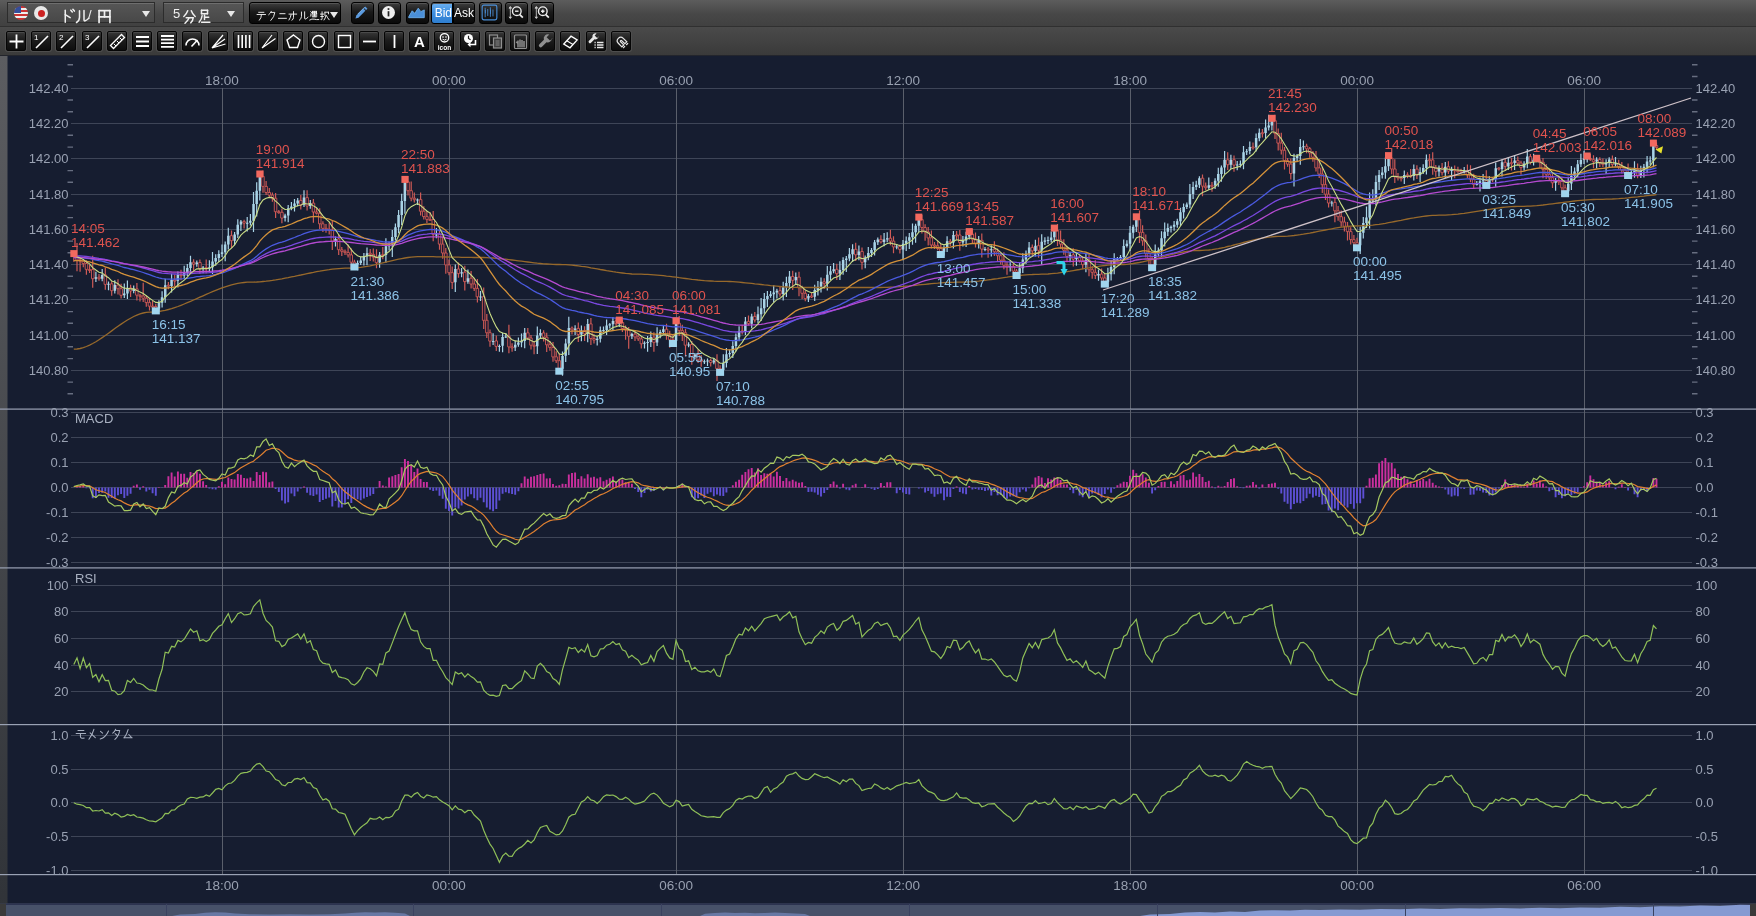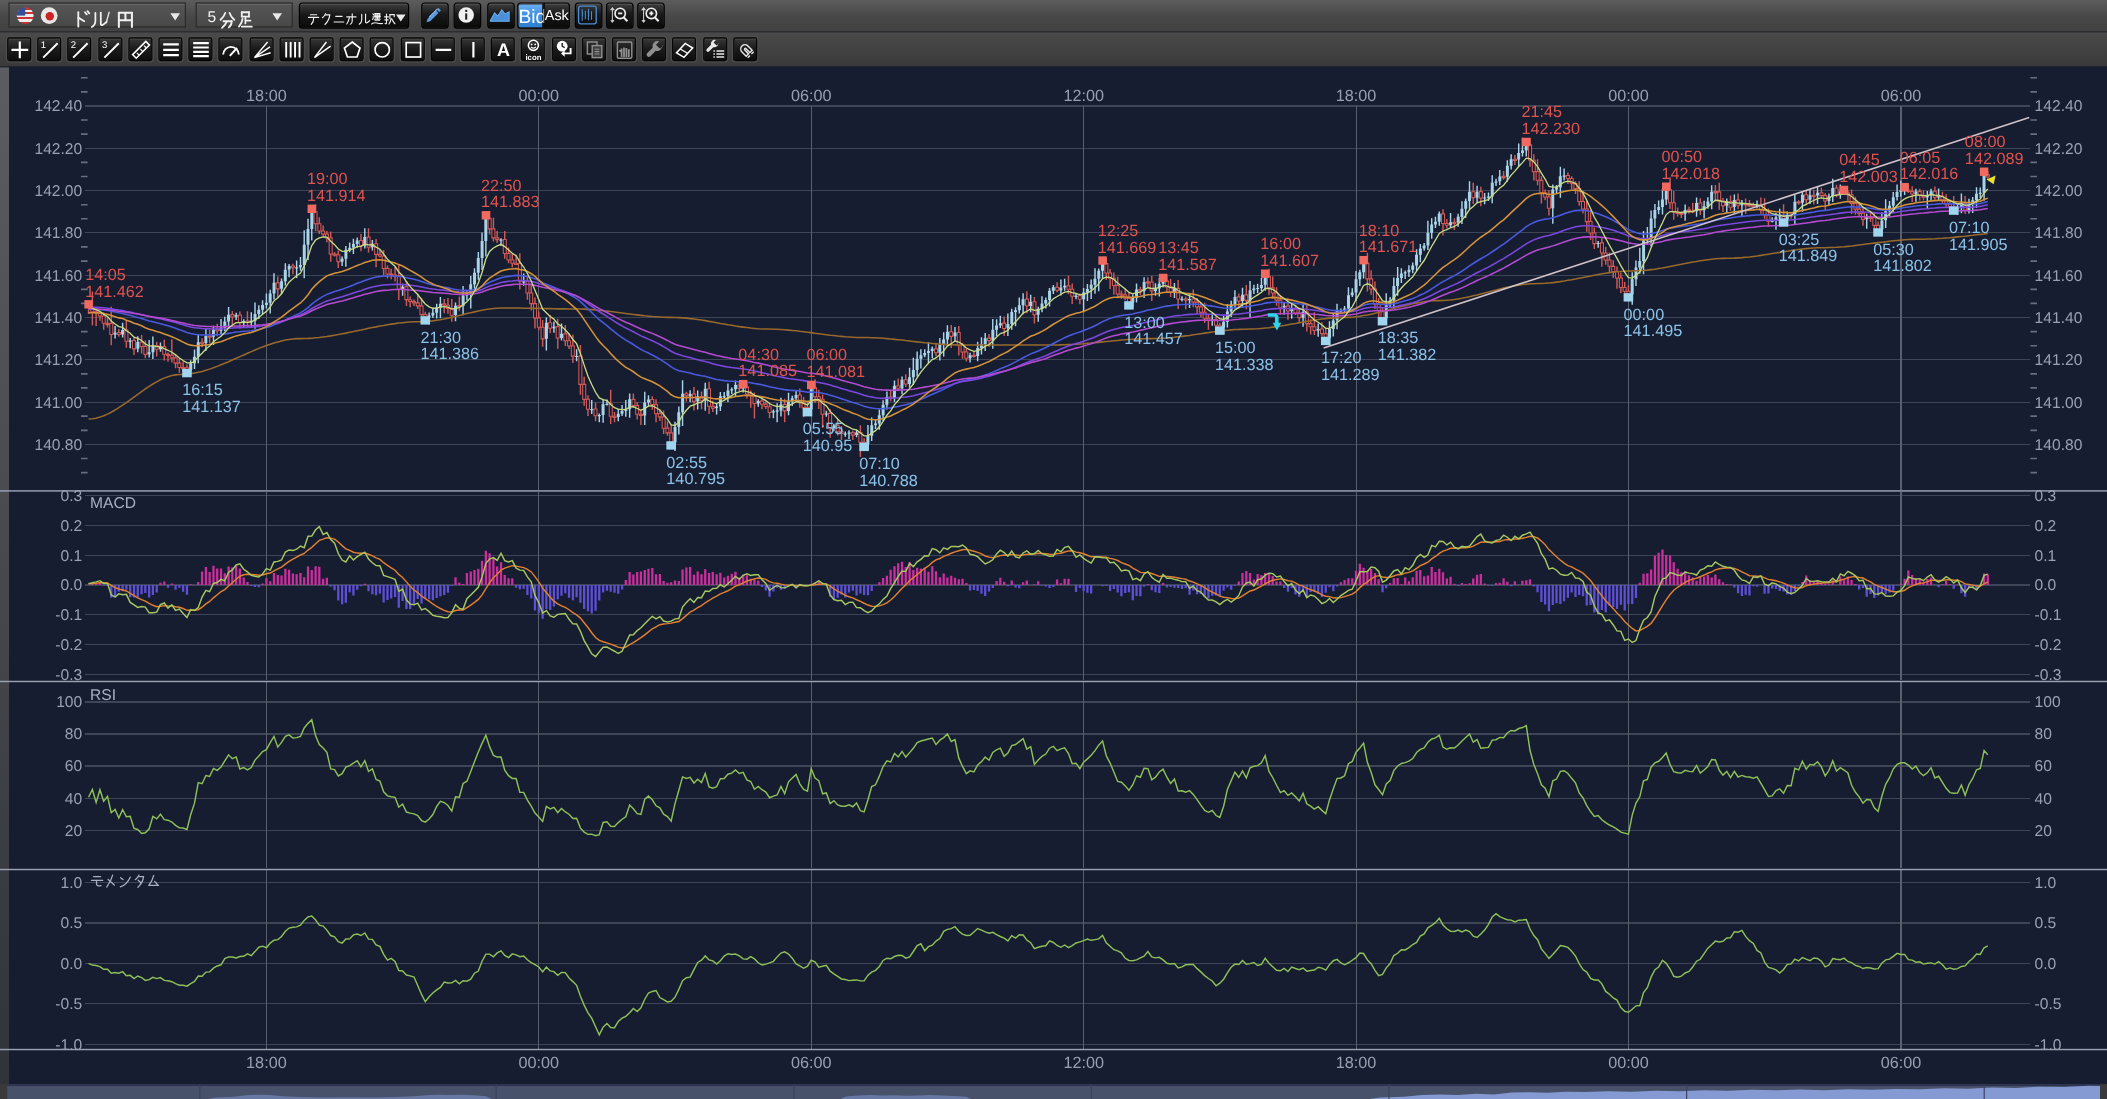--- a/index.html
+++ b/index.html
@@ -124,21 +124,21 @@
       </svg></div>
  <div class="btn1" style="left:378px;width:23px"><svg width="19" height="19" viewBox="0 0 22 22">
         <circle cx="11" cy="11" r="7.5" fill="#f0f0f0"></circle>
         <rect x="10" y="9.5" width="2" height="6" fill="#222"></rect>
         <rect x="10" y="6" width="2" height="2" fill="#222"></rect>
       </svg></div>
  <div class="btn1" style="left:406px;width:23px"><svg width="19" height="19" viewBox="0 0 22 22">
         <path d="M2 16 L6 9 L9 12 L13 6 L16 10 L20 8 V17 H2 Z" fill="#4a8fd8" stroke="#6db0ee" stroke-width="1"></path>
       </svg></div>
  <div class="btn1" style="left:431px;width:22px;background:linear-gradient(#6db2f2,#3d8edf 50%,#2f7fd0);border-radius:3px 0 0 3px">
-      <div style="color:#fff;font-size:16px;text-align:right;margin-top:3px">Bid</div>
+      <div style="color:#fff;font-size:12px;text-align:right;margin-top:3px">Bid</div>
     </div>
  <div class="btn1" style="left:453px;width:22px;border-radius:0 3px 3px 0">
       <div style="color:#fff;font-size:12px;text-align:left;margin-top:3px">Ask</div>
     </div>
  <div class="btn1" style="left:479px;width:23px"><svg width="19" height="19" viewBox="0 0 22 22">
         <rect x="2.5" y="2.5" width="17" height="17" rx="2" stroke="#4a8fd8" stroke-width="1.3" fill="none"></rect>
         <path d="M6 5.5v11M9 7v8M12 5v11M15 7.5v8M6.2 8v4M12.2 7.5v5" stroke="#4a8fd8" stroke-width="1" fill="none"></path>
       </svg></div>
  <div class="btn1" style="left:505px;width:23px"><svg width="19" height="19" viewBox="0 0 22 22">
         <path d="M3.5 6l1.5-2 1.5 2zM3.5 16l1.5 2 1.5-2M5 5v12" stroke="#ccc" stroke-width="1" fill="#ccc"></path>

